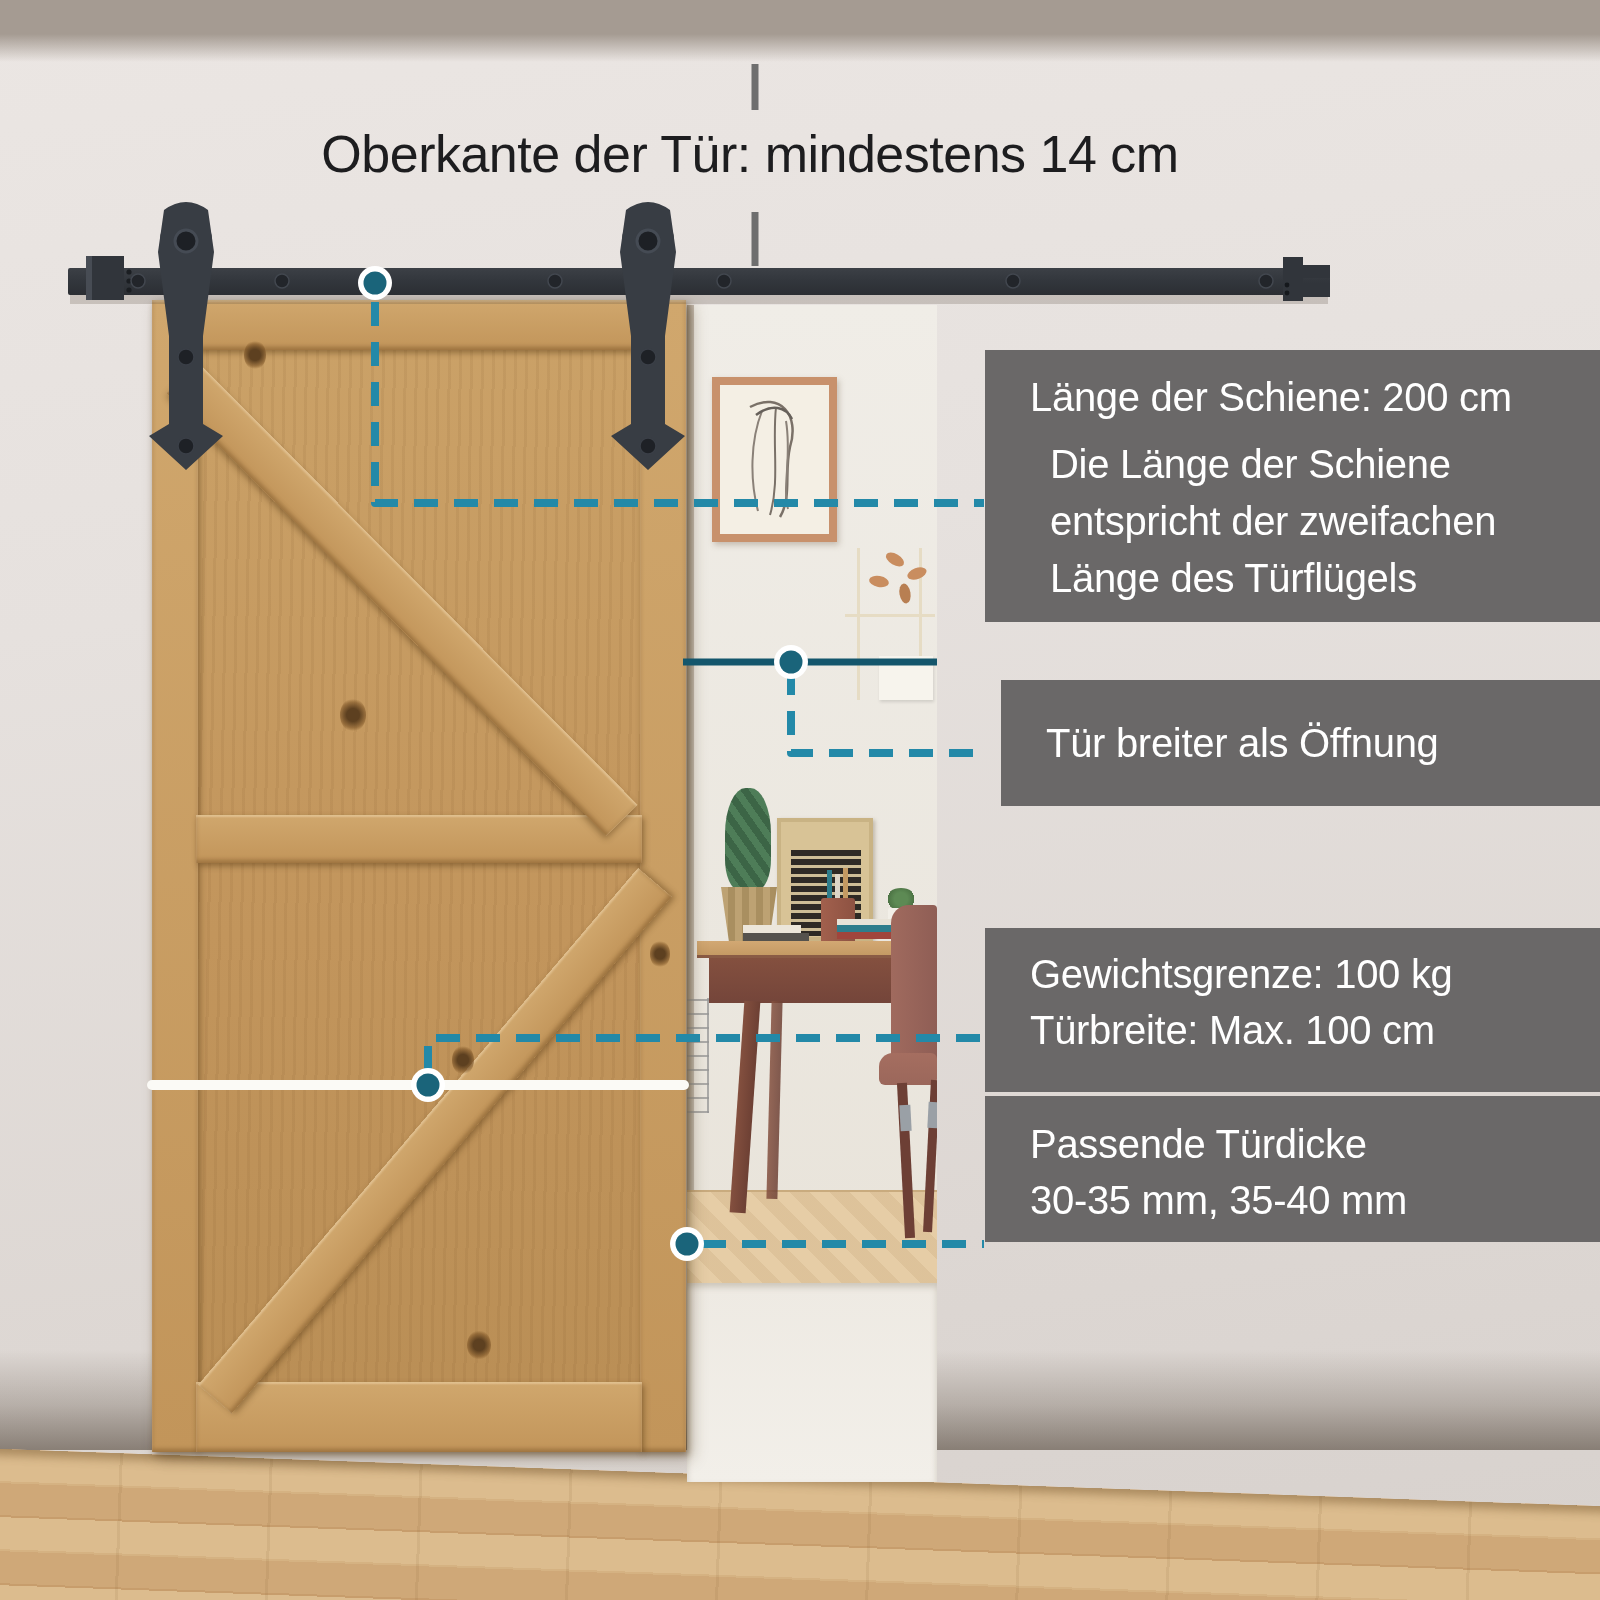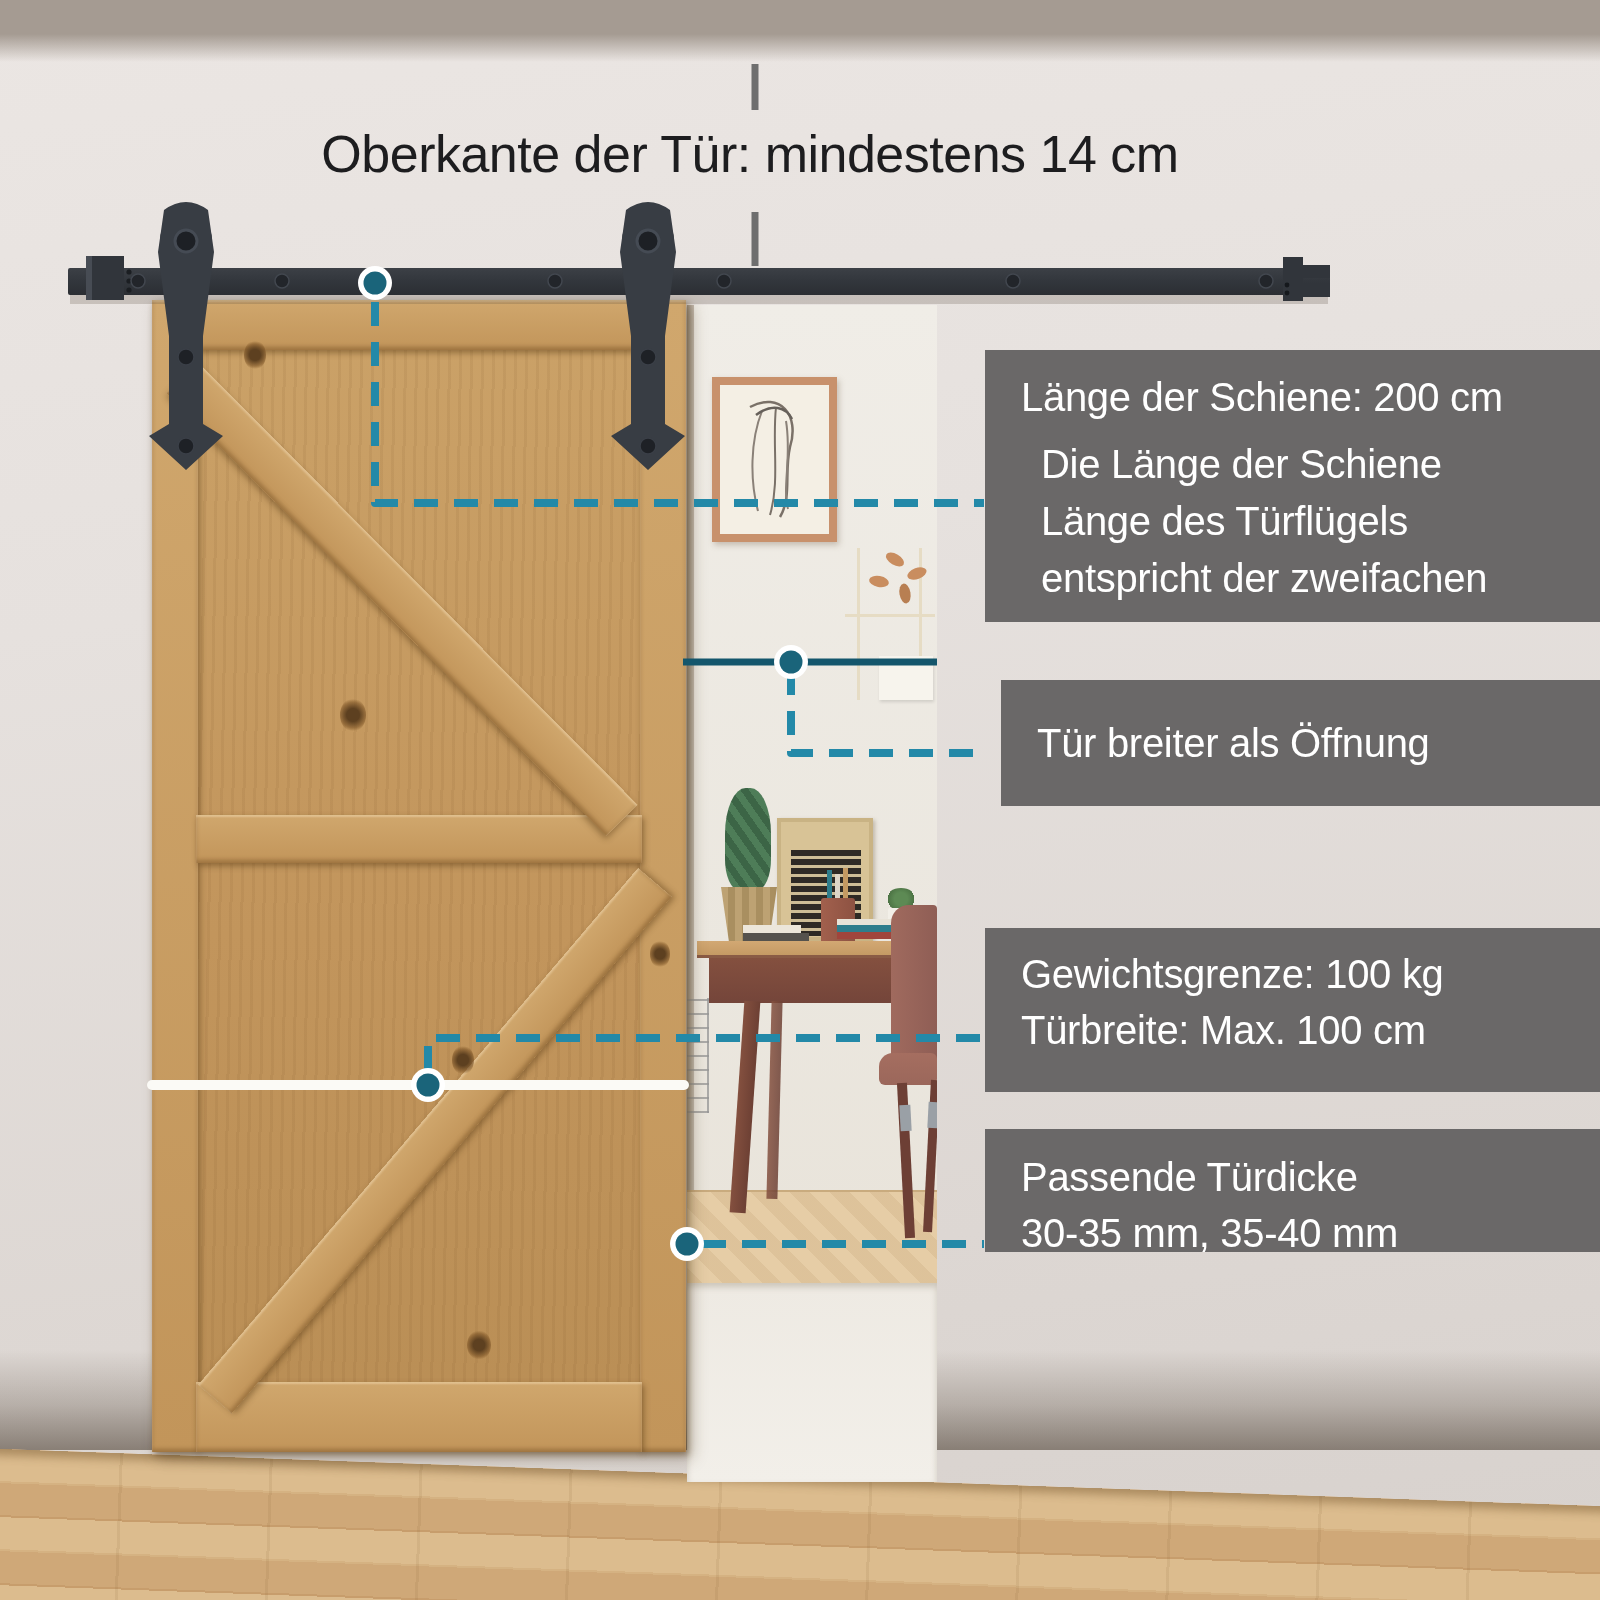--- a/index.html
+++ b/index.html
@@ -79,27 +79,27 @@
       linear-gradient(180deg,#cba268 0%,#c2955c 55%,#b98e55 100%);
     box-shadow:inset -8px 0 0 #7e5c33,inset 3px 0 0 rgba(255,235,200,.5),6px 6px 14px rgba(80,60,30,.35);}
   .batten{position:absolute;
     background:linear-gradient(180deg,#d0a76d,#c2955a);
     box-shadow:2px 3px 6px rgba(80,50,15,.45),inset 0 2px 2px rgba(255,235,200,.4),inset 0 -3px 4px rgba(95,60,20,.38);}
   .knot{position:absolute;border-radius:50%;
     background:radial-gradient(circle,#5d4020 0 30%,rgba(120,80,35,.55) 60%,rgba(0,0,0,0) 75%);}
 
   
   .panel{position:absolute;left:985px;right:0;background:#6a6868;color:#ffffff;
-    font-size:40px;letter-spacing:-0.3px;box-sizing:border-box;padding-left:36px;}
+    font-size:40px;letter-spacing:-0.3px;box-sizing:border-box;padding-left:45px;}
   #panel-rail-length{top:350px;height:272px;padding-top:24px;}
   #panel-rail-length .title{line-height:46px;margin-bottom:16px;}
   #panel-rail-length .desc{line-height:57px;margin-left:20px;}
   #panel-door-wider{top:680px;height:126px;display:flex;align-items:center;margin-left:16px;}
   #panel-weight{top:928px;height:164px;padding-top:18px;line-height:56px;}
-  #panel-thickness{top:1129px;height:123px;padding-top:20px;line-height:56px;}
+  #panel-thickness{top:1096px;height:146px;padding-top:20px;line-height:56px;}
   #footer-box{position:absolute;left:825px;top:1395px;width:757px;height:185px;background:#20596d;
     display:flex;align-items:center;justify-content:center;color:#fff;
     font-size:58px;font-weight:700;letter-spacing:0px;}
   #top-label{position:absolute;left:150px;top:124px;width:1200px;text-align:center;
     font-size:52px;color:#1d1d1f;letter-spacing:-0.5px;}
 
   svg{position:absolute;left:0;top:0;}
 </style>
 </head>
 <body>
@@ -263,22 +263,22 @@
       <circle cx="428" cy="1085" r="17" fill="#ffffff"></circle>
       <circle cx="428" cy="1085" r="11.5" fill="#1a647a"></circle>
       <circle cx="687" cy="1244" r="17" fill="#ffffff"></circle>
       <circle cx="687" cy="1244" r="11.5" fill="#1a647a"></circle>
     </g>
   </svg>
 
   <div class="panel" id="panel-rail-length">
     <div class="title">Länge der Schiene: 200 cm</div>
     <div class="desc">Die Länge der Schiene</div>
+    <div class="desc">entspricht der zweifachen</div>
     <div class="desc">Länge des Türflügels</div>
-    <div class="desc">entspricht der zweifachen</div>
   </div>
 
   <div class="panel" id="panel-door-wider">
     <div>Tür breiter als Öffnung</div>
   </div>
 
   <div class="panel" id="panel-weight">
     <div>Gewichtsgrenze: 100 kg</div>
     <div>Türbreite: Max. 100 cm</div>
   </div>

